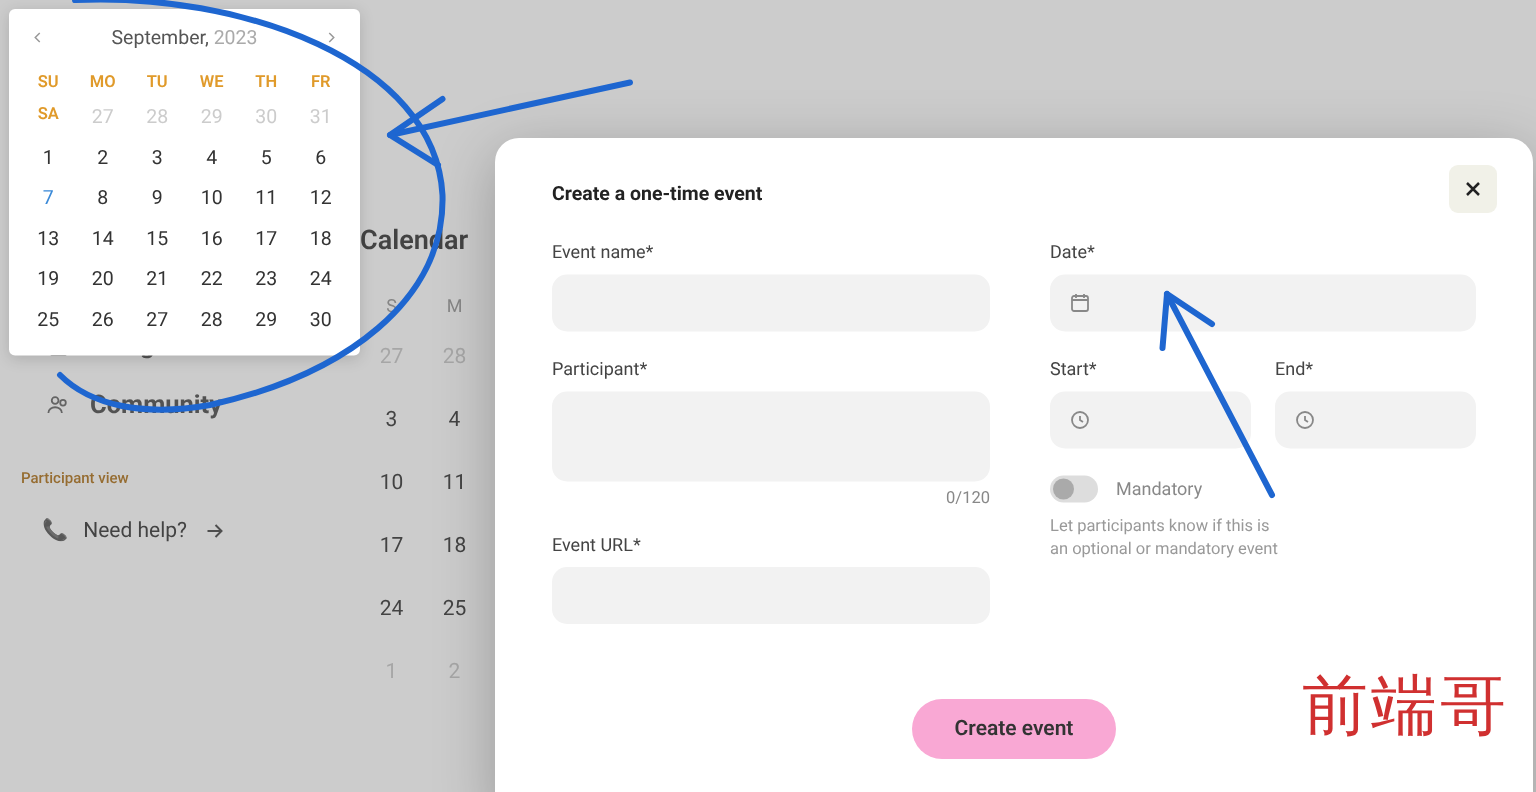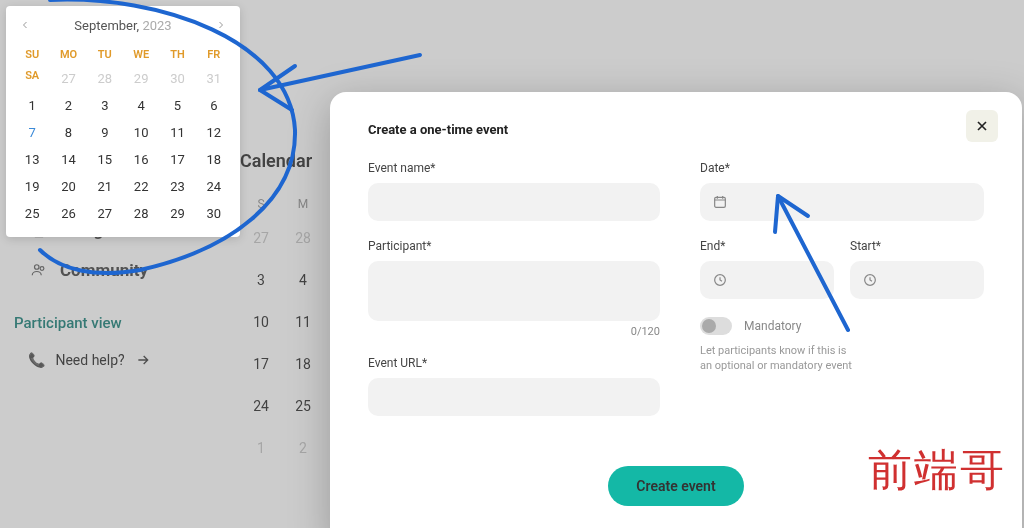--- a/index.html
+++ b/index.html
@@ -6,21 +6,21 @@
 body { width: 1024px; height: 528px; background: #fff; overflow: hidden; position: relative; }
 
 
 .app-bg { position: absolute; inset: 0; background: #f5f5f5; }
 .overlay-dim { position: absolute; inset: 0; background: rgba(128,128,128,0.35); }
 
 
 .sidebar { position: absolute; left: 0; top: 0; width: 230px; height: 100%; padding-top: 210px; }
 .side-item { display: flex; align-items: center; gap: 12px; padding: 10px 20px 10px 30px; color: #3a3a3a; font-size: 17px; cursor: pointer; font-weight: bold; }
 .side-icon { width: 18px; height: 18px; display: inline-flex; align-items: center; justify-content: center; color: #555; }
-.participant-heading { font-size: 15px; color: #0f766e; padding: 24px 20px 10px 14px; font-weight: 500; }
+.participant-heading { font-size: 10px; color: #a16207; padding: 24px 20px 10px 14px; font-weight: 500; }
 .need-help { display:flex; align-items:center; gap:10px; padding: 10px 14px 10px 28px; font-size:14px; color:#222; }
 .need-help .phone { color:#5aa33a; font-size:14px; }
 .arrow-right { width:16px; height:16px; color:#333; }
 
 
 .calendar-area { position: absolute; left: 230px; right: 0; top: 140px; padding: 10px; }
 .cal-title { font-size: 18px; font-weight: 600; color: #222; margin-bottom: 20px; }
 .cal-grid { display: grid; grid-template-columns: repeat(7, 42px); gap: 0; }
 .cal-header { font-size: 12px; color: #888; text-align:center; padding:6px 0; }
 .cal-cell { width:42px; height:42px; line-height:42px; text-align:center; font-size:14px; color:#222; }
@@ -53,21 +53,21 @@
 .time-row { display:flex; gap:16px; }
 .time-col { flex:1; }
 .icon-input { position:relative; }
 .icon-input .in-icon { position:absolute; left:12px; top:50%; transform:translateY(-50%); color:#888; width:16px; height:16px; }
 .toggle-row { display:flex; align-items:center; gap:12px; margin-top:14px; }
 .toggle { width:32px; height:18px; background:#ddd; border-radius:9px; position:relative; cursor:pointer; }
 .toggle-knob { width:14px; height:14px; background:#aaa; border-radius:50%; position:absolute; left:2px; top:2px; }
 .toggle-label { font-size:12px; color:#888; }
 .help-text { font-size:11px; color:#999; margin-top:8px; line-height:1.4; max-width:160px; }
 .submit-wrap { text-align:center; margin-top:32px; }
-.submit-btn { background:#14b8a6; color:#333; border:none; border-radius:22px; padding:12px 28px; font-size:14px; font-weight:600; cursor:pointer; }
+.submit-btn { background:#f9a8d4; color:#333; border:none; border-radius:22px; padding:12px 28px; font-size:14px; font-weight:600; cursor:pointer; }
 
 
 .watermark { position:absolute; right:18px; bottom:28px; font-size:44px; color:#d03030; font-family: "SimSun", serif; z-index:60; letter-spacing: 2px; }
 
 svg { display:block; }
 </style>
 </head>
 <body>
 
 <div class="app-bg">
@@ -219,41 +219,41 @@
           <span class="in-icon">
             <svg width="16" height="16" viewBox="0 0 24 24" fill="none" stroke="currentColor" stroke-width="1.8">
                 <rect x="4" y="5" width="16" height="15" rx="2"></rect>
                 <path d="M4 9h16M8 3v4M16 3v4"></path>
               </svg>
           </span>
         </div>
       </div>
       <div class="time-row field-group">
         <div class="time-col">
+          <span class="field-label">Start*</span>
+          <div class="input-blk icon-input">
+            <span class="in-icon">
+              <svg width="16" height="16" viewBox="0 0 24 24" fill="none" stroke="currentColor" stroke-width="1.8">
+                  <circle cx="12" cy="12" r="8"></circle>
+                  <path d="M12 8v4l3 2"></path>
+                </svg>
+            </span>
+          </div>
+        </div>
+        <div class="time-col">
           <span class="field-label">End*</span>
           <div class="input-blk icon-input">
             <span class="in-icon">
               <svg width="16" height="16" viewBox="0 0 24 24" fill="none" stroke="currentColor" stroke-width="1.8">
                   <circle cx="12" cy="12" r="8"></circle>
                   <path d="M12 8v4l3 2"></path>
                 </svg>
             </span>
           </div>
         </div>
-        <div class="time-col">
-          <span class="field-label">Start*</span>
-          <div class="input-blk icon-input">
-            <span class="in-icon">
-              <svg width="16" height="16" viewBox="0 0 24 24" fill="none" stroke="currentColor" stroke-width="1.8">
-                  <circle cx="12" cy="12" r="8"></circle>
-                  <path d="M12 8v4l3 2"></path>
-                </svg>
-            </span>
-          </div>
-        </div>
       </div>
       <div class="toggle-row">
         <div class="toggle">
             <div class="toggle-knob"></div>
           </div>
         <span class="toggle-label">Mandatory</span>
       </div>
       <div class="help-text">Let participants know if this is an optional or mandatory event</div>
     </div>
   </div>

